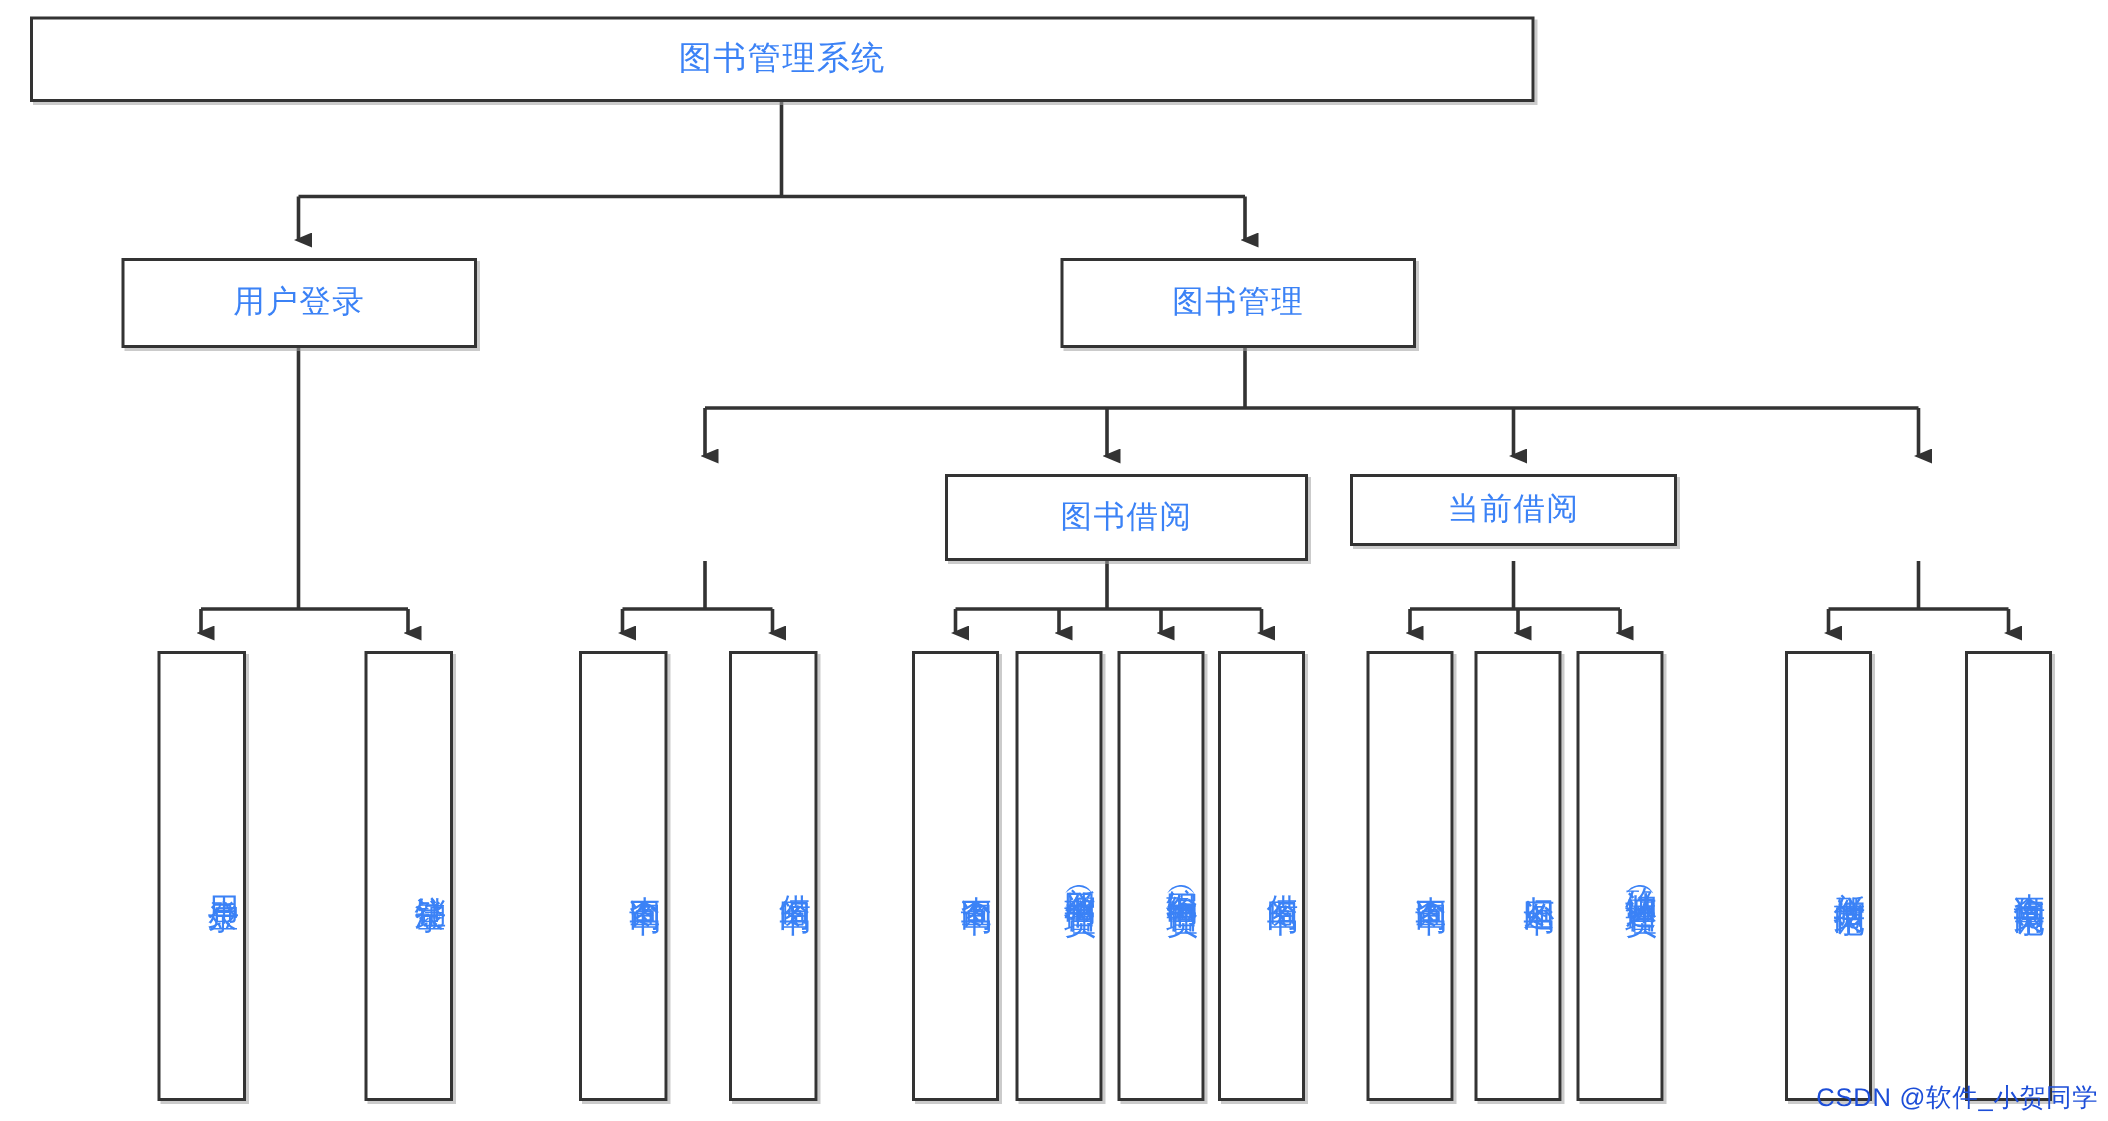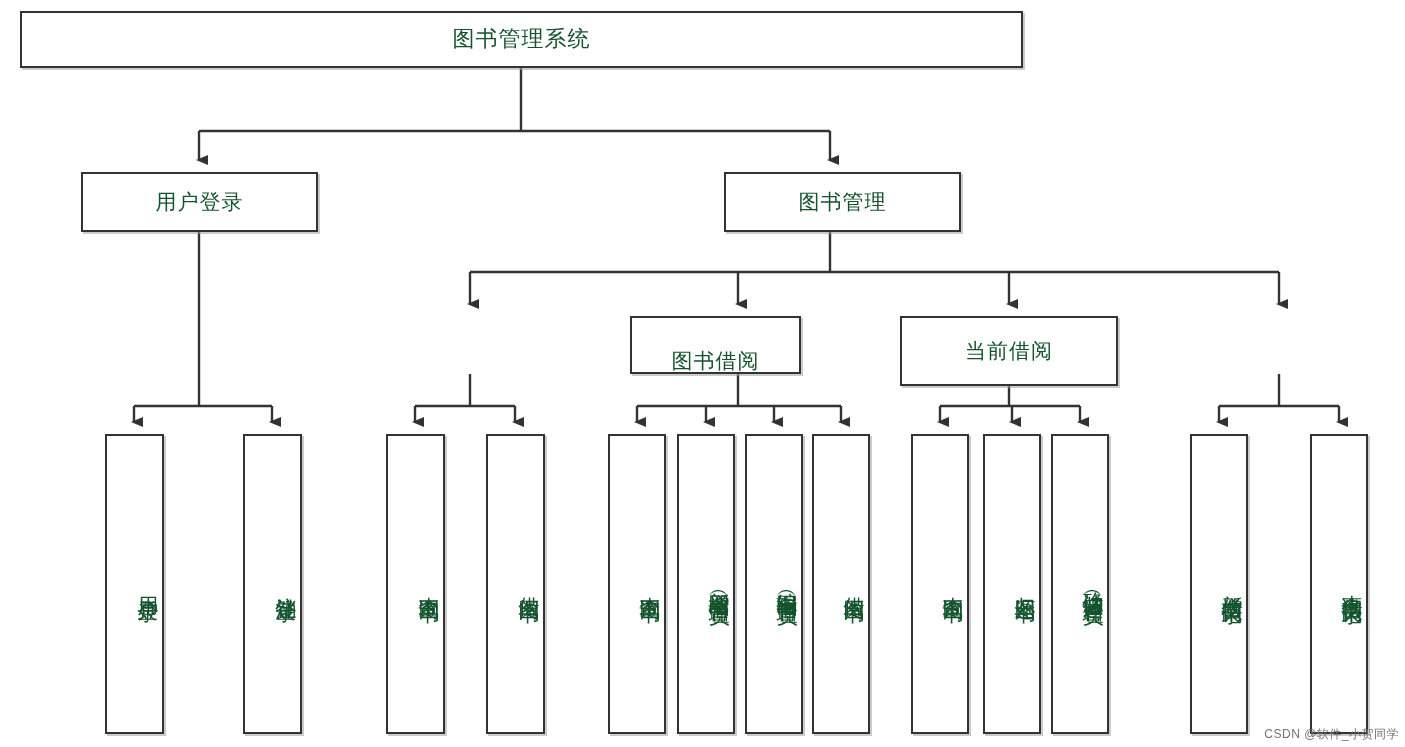--- a/index.html
+++ b/index.html
@@ -27,21 +27,21 @@
   }
   .node {
     position: absolute;
     box-sizing: border-box;
     background: #ffffff;
     border: 2px solid #333333;
     box-shadow: 2px 2px 0 0 rgba(160,160,160,0.55);
     display: flex;
     align-items: center;
     justify-content: center;
-    color: #14532d;
+    color: #3b82f6;
   }
   .node.horiz {
     font-size: 21px;
     letter-spacing: 1px;
     line-height: 1.1;
   }
   .node.vert {
     writing-mode: vertical-rl;
     text-orientation: upright;
     font-size: 21px;
@@ -58,22 +58,22 @@
     display: block;
     white-space: normal;
   }
   .node.root {
     font-size: 22px;
   }
   #watermark {
     position: absolute;
     right: 6px;
     bottom: 4px;
-    font-size: 12px;
-    color: #737373;
+    font-size: 17px;
+    color: #1d4ed8;
     letter-spacing: 0.5px;
     white-space: nowrap;
   }
 </style>
 </head>
 <body>
 
 <div id="canvas">
 
   <svg id="wires" viewBox="0 0 1405 747">
@@ -126,28 +126,28 @@
     </g>
   </svg>
 
   <div class="node horiz root" style="left:20px; top:11px; width:1003px; height:57px;">
     <span>图书管理系统</span>
   </div>
 
   <div class="node horiz" style="left:81px; top:172px; width:237px; height:60px;">
     <span>用户登录</span>
   </div>
-  <div class="node horiz" style="left:724px; top:172px; width:237px; height:60px;">
+  <div class="node horiz" style="left:707px; top:172px; width:237px; height:60px;">
     <span>图书管理</span>
   </div>
 
-  <div class="node horiz" style="left:630px; top:316px; width:171px; height:58px;align-items:flex-end;">
+  <div class="node horiz" style="left:630px; top:316px; width:242px; height:58px;">
     <span>图书借阅</span>
   </div>
-  <div class="node horiz" style="left:900px; top:316px; width:218px; height:70px;">
+  <div class="node horiz" style="left:900px; top:316px; width:218px; height:48px;">
     <span>当前借阅</span>
   </div>
 
   <div class="node vert" style="left:105px; top:434px; width:59px; height:300px;">
     <span class="vlabel">用户登录</span>
   </div>
   <div class="node vert" style="left:243px; top:434px; width:59px; height:300px;">
     <span class="vlabel">注销登录</span>
   </div>
 

